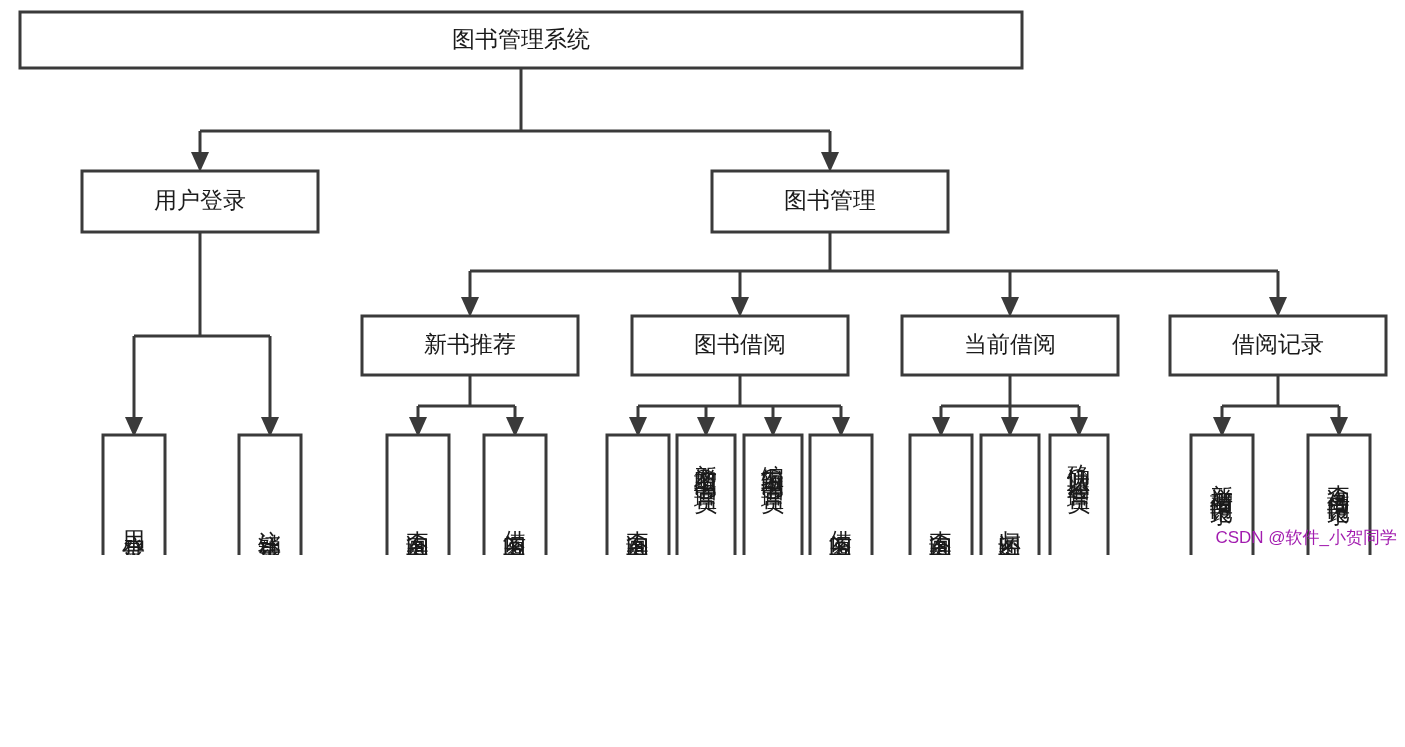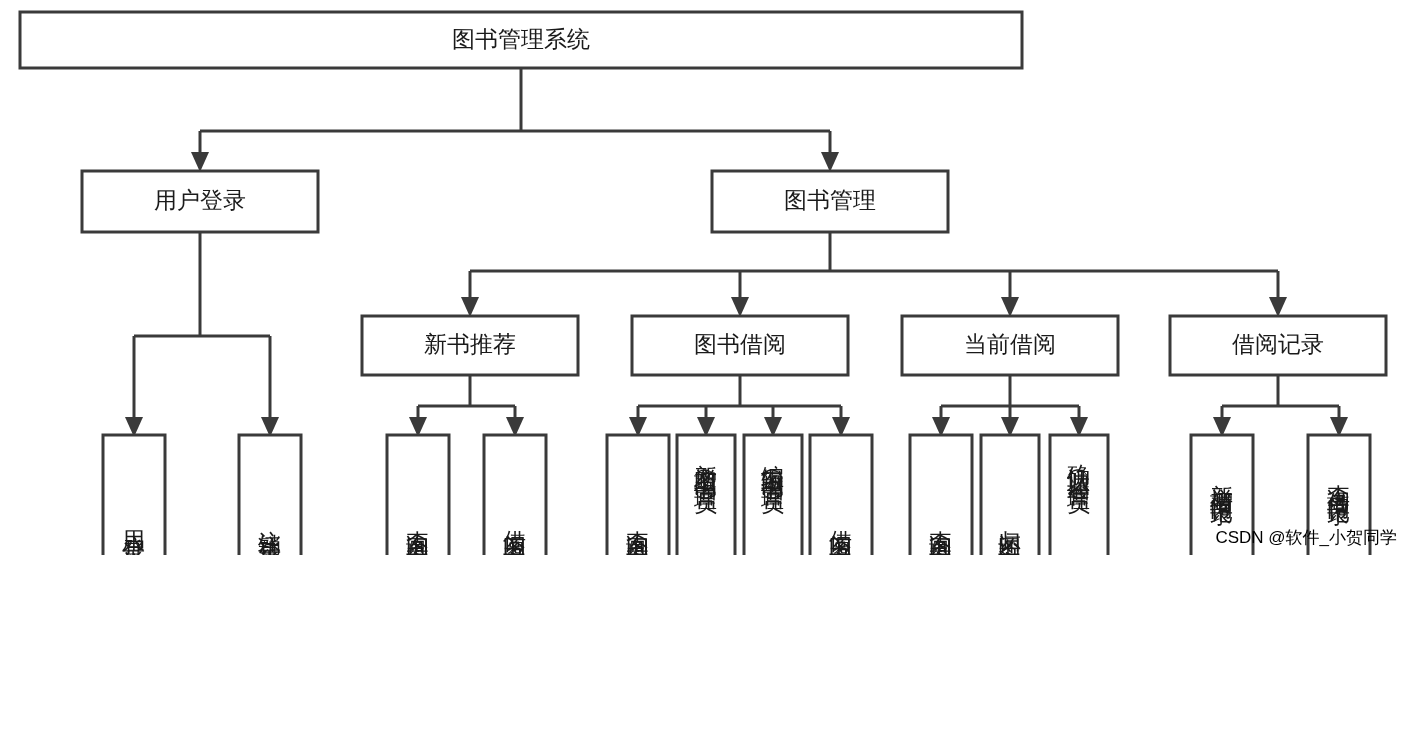--- a/index.html
+++ b/index.html
@@ -53,21 +53,21 @@
     writing-mode: vertical-rl;
     text-orientation: upright;
     letter-spacing: 4px;
   }
   .watermark {
     position: absolute;
     right: 8px;
     bottom: 6px;
     font-family: "Liberation Sans", "DejaVu Sans", sans-serif;
     font-size: 17px;
-    color: #000000;
+    color: #a21caf;
     white-space: nowrap;
     pointer-events: none;
   }
 </style>
 </head>
 <body>
 
 <div id="canvas">
 
   <svg class="diagram" viewBox="0 0 1405 747">

